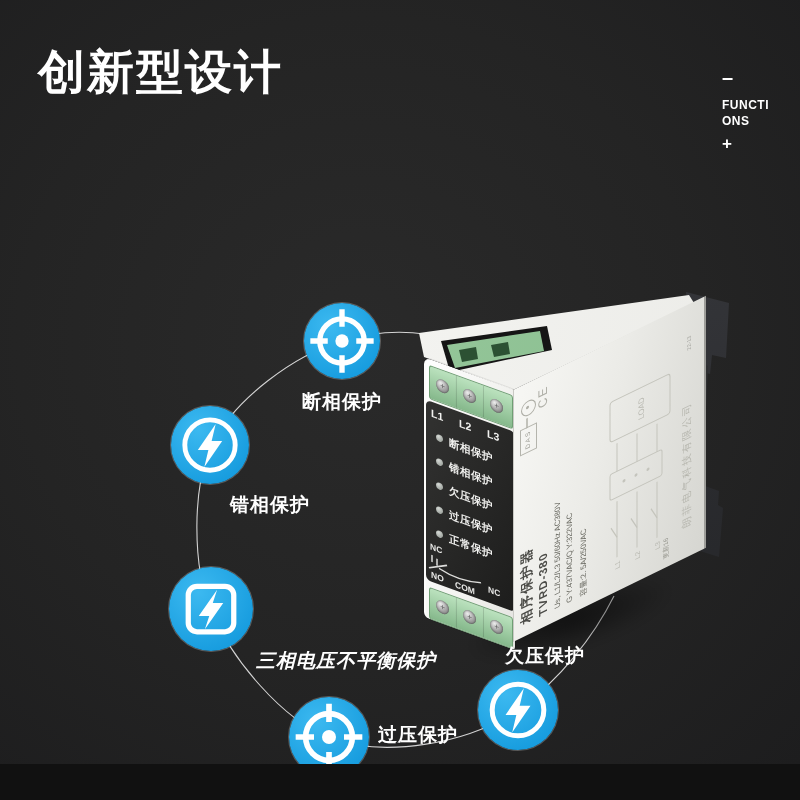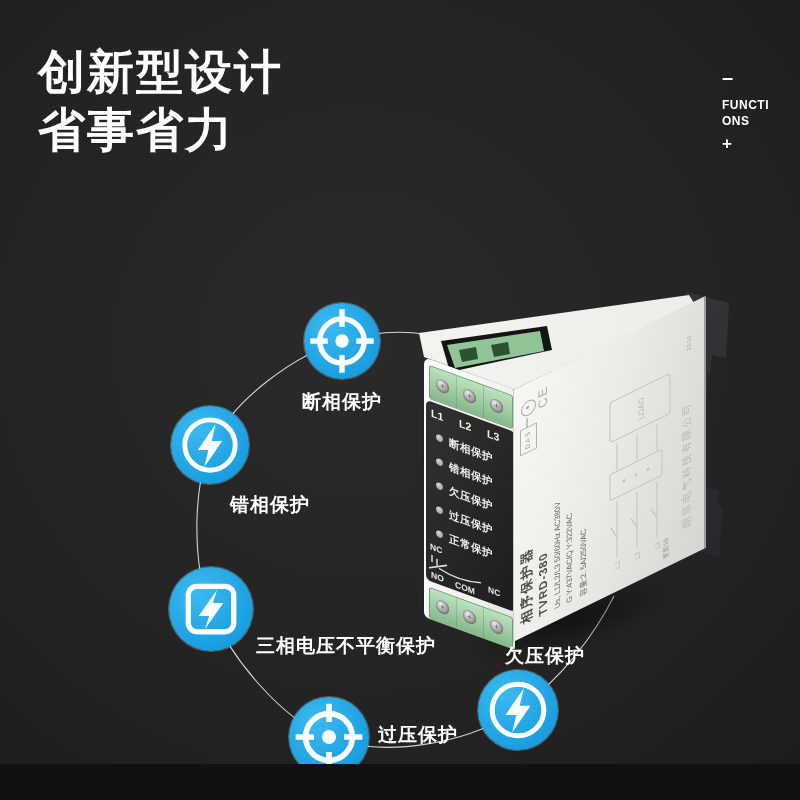--- a/index.html
+++ b/index.html
@@ -95,31 +95,30 @@
     box-shadow:0 0 0 1px rgba(255,255,255,.25);}
   .feat svg{position:absolute;inset:0;}
   .f1{left:304px;top:303px;width:76px;height:76px;}
   .f2{left:171px;top:406px;width:78px;height:78px;}
   .f3{left:169px;top:567px;width:84px;height:84px;}
   .f4{left:289px;top:697px;width:80px;height:80px;}
   .f5{left:478px;top:670px;width:80px;height:80px;}
   .feat-label{position:absolute;color:#fff;font-size:19px;font-weight:700;letter-spacing:1px;z-index:7;white-space:nowrap;}
   .fl1{left:302px;top:389px;}
   .fl2{left:230px;top:492px;}
-  .fl3{left:256px;top:633px;}
+  .fl3{left:256px;top:648px;font-style:italic;}
   .fl4{left:378px;top:722px;}
   .fl5{left:505px;top:643px;}
 </style>
 </head>
 <body>
 
 <div class="stage">
 
   <div class="title1">创新型设计</div>
-  <div class="title2">省事省力</div>
 
   <div class="fn fn-minus">–</div>
   <div class="fn fn-label">FUNCTIONS</div>
   <div class="fn fn-plus">+</div>
 
   <svg class="curve" width="800" height="800" viewBox="0 0 800 800">
     <path d="M453 340 C415 329 378 330 342 341 C295 355 235 398 211 446 C193 483 191 567 212 612 C231 658 282 720 330 738 C385 758 468 744 519 709 C560 680 594 636 614 596" fill="none" stroke="rgba(255,255,255,0.8)" stroke-width="1.1"></path>
   </svg>
 
   <div class="dev-shadow"></div>

